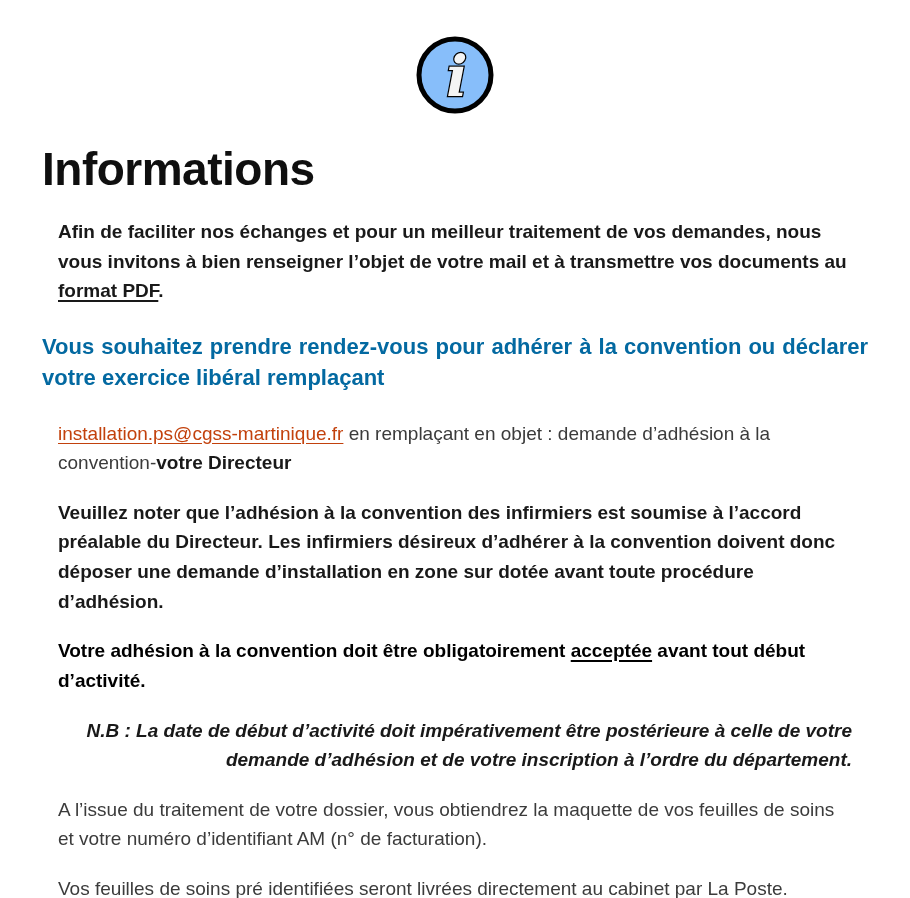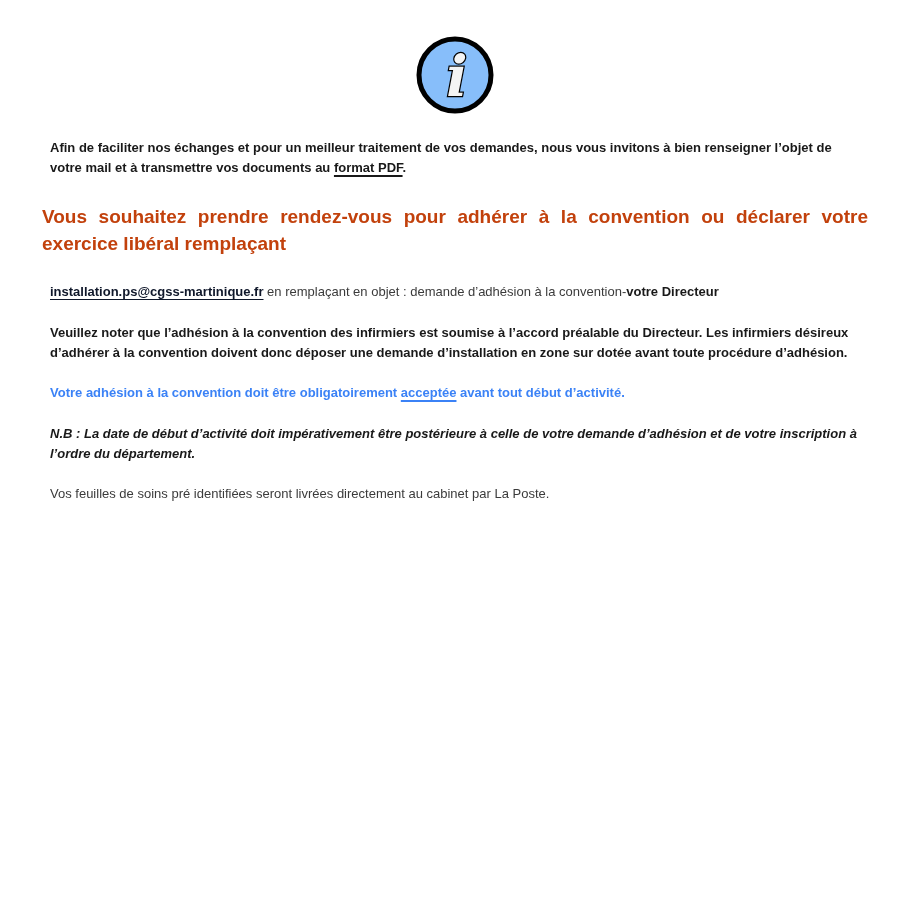--- a/index.html
+++ b/index.html
@@ -26,73 +26,75 @@
   .icon-wrap svg { display: inline-block; }
   h1.title {
     font-size: 46px;
     font-weight: 700;
     letter-spacing: -0.5px;
     color: #0f0f0f;
     margin: 24px 0 6px 0;
     line-height: 1.2;
   }
   p {
-    font-size: 13px;
+    font-size: 19px;
     line-height: 1.56;
-    margin: 20px 8px;
+    margin: 20px 16px;
   }
   .b {
     font-weight: 700;
     color: #191919;
   }
-  .ital { font-style: italic; }
-  .red { color: #3b82f6; }
+  .ital { font-style: italic; text-align: right; }
+  .red { color: #000000; }
   .red-heading {
-    color: #c2410c;
+    color: #0369a1;
     font-weight: 700;
-    font-size: 19px;
+    font-size: 22px;
     line-height: 1.42;
     text-align: justify;
     margin: 25px 0;
   }
   .u {
     text-decoration: underline;
     text-underline-offset: 3px;
     text-decoration-thickness: 2px;
   }
   a.link {
-    color: #0f172a;
+    color: #c2410c;
     text-decoration: underline;
     text-underline-offset: 3px;
     cursor: pointer;
-    font-weight: 700;
+    font-weight: 400;
   }
 </style>
 </head>
 <body>
 
 <main class="page">
 
   <div class="icon-wrap">
     <svg width="78" height="78" viewBox="0 0 78 78" aria-hidden="true">
       <circle cx="39" cy="39" r="36" fill="#87befa" stroke="#000000" stroke-width="5"></circle>
       <text x="41" y="60" font-family="DejaVu Serif, Liberation Serif, serif" font-style="italic" font-weight="bold" font-size="56" fill="#f4f4f4" stroke="#000000" stroke-width="2.5" paint-order="stroke" text-anchor="middle">i</text>
     </svg>
   </div>
 
+  <h1 class="title">Informations</h1>
 
   <p class="b"><span>Afin de faciliter nos échanges et pour un meilleur traitement de vos demandes, nous vous invitons à bien renseigner l’objet de votre mail et à transmettre vos documents au </span><span class="u">format PDF</span><span>.</span></p>
 
   <p class="red-heading">Vous souhaitez prendre rendez-vous pour adhérer à la convention ou déclarer votre exercice libéral remplaçant</p>
 
 
   <p><a class="link">installation.ps@cgss-martinique.fr</a><span> en remplaçant en objet : demande d’adhésion à la convention-</span><span class="b">votre Directeur</span></p>
 
   <p class="b">Veuillez noter que l’adhésion à la convention des infirmiers est soumise à l’accord préalable du Directeur. Les infirmiers désireux d’adhérer à la convention doivent donc déposer une demande d’installation en zone sur dotée avant toute procédure d’adhésion.</p>
 
   <p class="b red"><span class="red">Votre adhésion à la convention doit être obligatoirement </span><span class="red u">acceptée</span><span class="red"> avant tout début d’activité.</span></p>
 
   <p class="b ital">N.B : La date de début d’activité doit impérativement être postérieure à celle de votre demande d’adhésion et de votre inscription à l’ordre du département.</p>
 
+  <p>A l’issue du traitement de votre dossier, vous obtiendrez la maquette de vos feuilles de soins et votre numéro d’identifiant AM (n° de facturation).</p>
 
   <p>Vos feuilles de soins pré identifiées seront livrées directement au cabinet par La Poste.</p>
 
 </main>
 
 </body></html>

